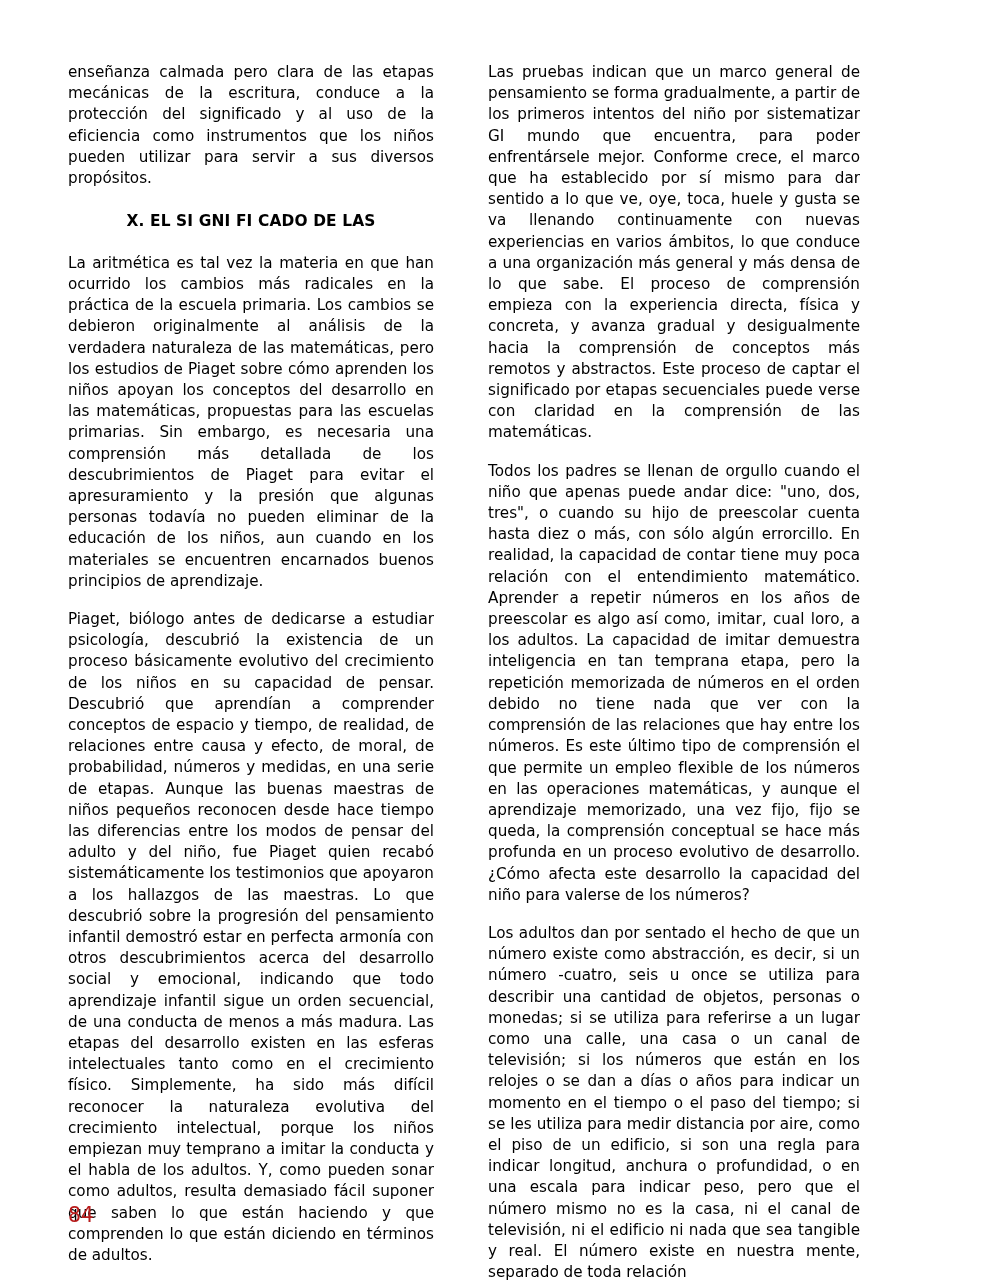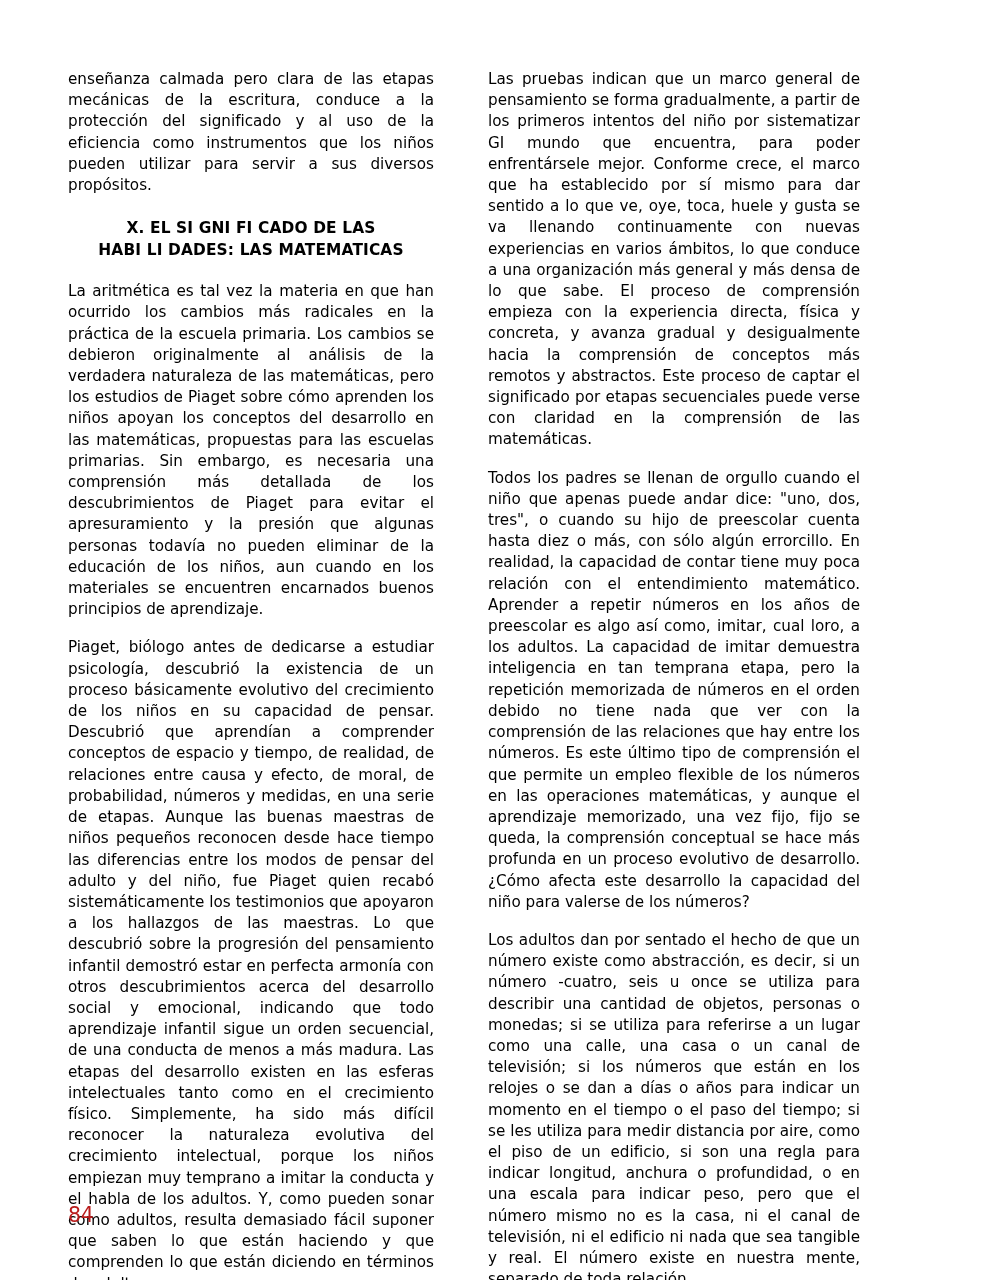--- a/index.html
+++ b/index.html
@@ -42,21 +42,21 @@
     left: 68px;
     width: 366px;
   }
 
   .column-right {
     left: 488px;
     width: 372px;
   }
 
   p.para {
-    margin: 7px 0 17px 0;
+    margin: 0 0 17px 0;
     font-size: 15.2px;
     line-height: 21.2px;
     text-align: justify;
     text-justify: inter-word;
     letter-spacing: 0px;
     word-spacing: 0px;
     hyphens: none;
     -webkit-hyphens: none;
   }
 
@@ -90,21 +90,20 @@
 <div class="page">
 
   <div class="columns">
 
     <div class="column column-left">
 
       <p class="para">enseñanza calmada pero clara de las etapas mecánicas de la escritura, conduce a la protección del significado y al uso de la eficiencia como instrumentos que los niños pueden utilizar para servir a sus diversos propósitos.</p>
 
       <h2 class="section-heading">
         <span class="hline">X. EL SI GNI FI CADO DE LAS</span>
-        <span class="hline">HABI LI DADES: LAS MATEMATICAS</span>
       </h2>
 
       <p class="para">La aritmética es tal vez la materia en que han ocurrido los cambios más radicales en la práctica de la escuela primaria. Los cambios se debieron originalmente al análisis de la verdadera naturaleza de las matemáticas, pero los estudios de Piaget sobre cómo aprenden los niños apoyan los conceptos del desarrollo en las matemáticas, propuestas para las escuelas primarias. Sin embargo, es necesaria una comprensión más detallada de los descubrimientos de Piaget para evitar el apresuramiento y la presión que algunas personas todavía no pueden eliminar de la educación de los niños, aun cuando en los materiales se encuentren encarnados buenos principios de aprendizaje.</p>
 
       <p class="para">Piaget, biólogo antes de dedicarse a estudiar psicología, descubrió la existencia de un proceso básicamente evolutivo del crecimiento de los niños en su capacidad de pensar. Descubrió que aprendían a comprender conceptos de espacio y tiempo, de realidad, de relaciones entre causa y efecto, de moral, de probabilidad, números y medidas, en una serie de etapas. Aunque las buenas maestras de niños pequeños reconocen desde hace tiempo las diferencias entre los modos de pensar del adulto y del niño, fue Piaget quien recabó sistemáticamente los testimonios que apoyaron a los hallazgos de las maestras. Lo que descubrió sobre la progresión del pensamiento infantil demostró estar en perfecta armonía con otros descubrimientos acerca del desarrollo social y emocional, indicando que todo aprendizaje infantil sigue un orden secuencial, de una conducta de menos a más madura. Las etapas del desarrollo existen en las esferas intelectuales tanto como en el crecimiento físico. Simplemente, ha sido más difícil reconocer la naturaleza evolutiva del crecimiento intelectual, porque los niños empiezan muy temprano a imitar la conducta y el habla de los adultos. Y, como pueden sonar como adultos, resulta demasiado fácil suponer que saben lo que están haciendo y que comprenden lo que están diciendo en términos de adultos.</p>
 
     </div>
 
     <div class="column column-right">
 

